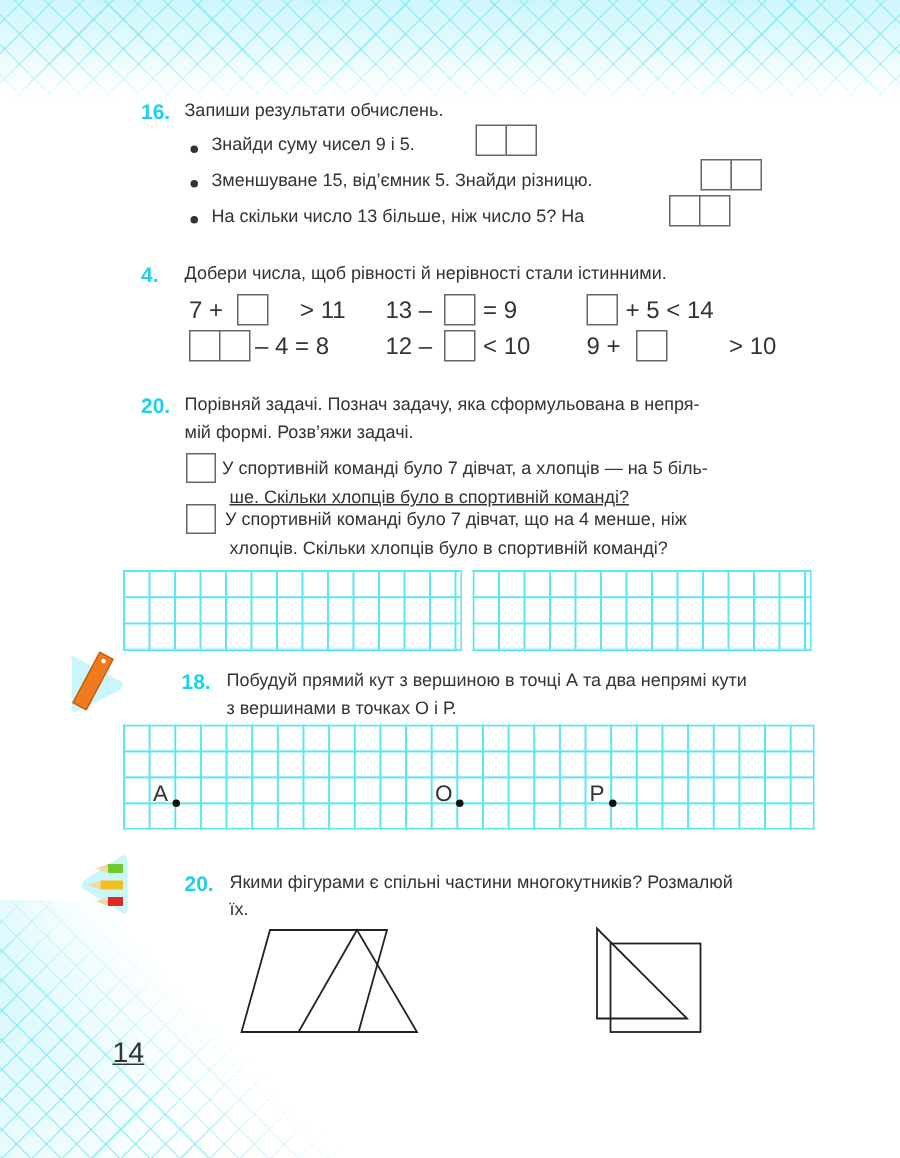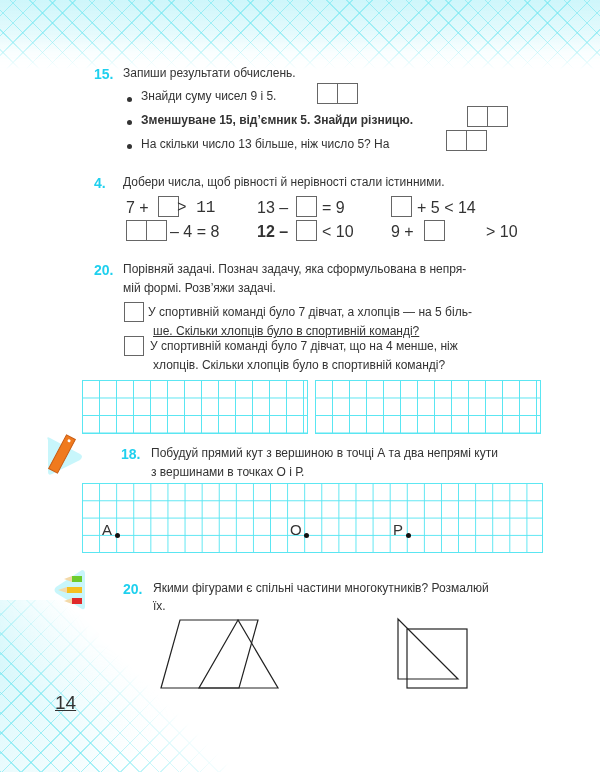--- a/index.html
+++ b/index.html
@@ -53,59 +53,59 @@
   .pt-label { position:absolute; font-size:15px; color:#333; }
   .page-num { position:absolute; font-size:19px; color:#333; }
 </style>
 </head>
 <body>
 
 <div class="bg-pattern bg-top"></div>
 <div class="bg-pattern bg-bottom"></div>
 
 <section>
-  <span class="num" style="left:94px; top:66px;">15.</span>
+  <span class="num" style="left:94px; top:66px;">16.</span>
   <span class="txt" style="left:123px; top:66px;">Запиши результати обчислень.</span>
 
   <span class="bullet" style="left:127px; top:97px;"></span>
   <span class="txt" style="left:141px; top:89px;">Знайди суму чисел 9 і 5.</span>
   <div class="box" style="left:317px; top:83px; width:21px; height:21px;"></div>
   <div class="box" style="left:337px; top:83px; width:21px; height:21px;"></div>
 
   <span class="bullet" style="left:127px; top:120px;"></span>
-  <span class="txt" style="left:141px; top:113px;font-weight:bold;">Зменшуване 15, від’ємник 5. Знайди різницю.</span>
+  <span class="txt" style="left:141px; top:113px;">Зменшуване 15, від’ємник 5. Знайди різницю.</span>
   <div class="box" style="left:467px; top:106px; width:21px; height:21px;"></div>
   <div class="box" style="left:487px; top:106px; width:21px; height:21px;"></div>
 
   <span class="bullet" style="left:127px; top:144px;"></span>
   <span class="txt" style="left:141px; top:137px;">На скільки число 13 більше, ніж число 5? На</span>
   <div class="box" style="left:446px; top:130px; width:21px; height:21px;"></div>
   <div class="box" style="left:466px; top:130px; width:21px; height:21px;"></div>
 </section>
 
 <section>
   <span class="num" style="left:94px; top:175px;">4.</span>
   <span class="txt" style="left:123px; top:175px;">Добери числа, щоб рівності й нерівності стали істинними.</span>
 
   <span class="eq" style="left:126px; top:199px;">7 +</span>
   <div class="box" style="left:158px; top:196px; width:21px; height:21px;"></div>
-  <span class="eq" style="left:177px; top:199px;font-family:Liberation Mono, monospace;">&gt; 11</span>
+  <span class="eq" style="left:200px; top:199px;">&gt; 11</span>
 
   <span class="eq" style="left:257px; top:199px;">13 –</span>
   <div class="box" style="left:296px; top:196px; width:21px; height:21px;"></div>
   <span class="eq" style="left:322px; top:199px;">= 9</span>
 
   <div class="box" style="left:391px; top:196px; width:21px; height:21px;"></div>
   <span class="eq" style="left:417px; top:199px;">+ 5 &lt; 14</span>
 
   <div class="box" style="left:126px; top:220px; width:21px; height:21px;"></div>
   <div class="box" style="left:146px; top:220px; width:21px; height:21px;"></div>
   <span class="eq" style="left:170px; top:223px;">– 4 = 8</span>
 
-  <span class="eq" style="left:257px; top:223px;font-weight:bold;">12 –</span>
+  <span class="eq" style="left:257px; top:223px;">12 –</span>
   <div class="box" style="left:296px; top:220px; width:21px; height:21px;"></div>
   <span class="eq" style="left:322px; top:223px;">&lt; 10</span>
 
   <span class="eq" style="left:391px; top:223px;">9 +</span>
   <div class="box" style="left:424px; top:220px; width:21px; height:21px;"></div>
   <span class="eq" style="left:450px; top:223px;margin-left:36px;">&gt; 10</span>
 </section>
 
 <section>
   <span class="num" style="left:94px; top:262px;">20.</span>
@@ -167,13 +167,13 @@
       <polygon points="180,620 258,620 239,688 161,688"></polygon>
       <polygon points="238,620 199,688 278,688"></polygon>
     </g>
     <g fill="none" stroke="#222" stroke-width="1.2">
       <polygon points="398,619 398,679 458,679"></polygon>
       <rect x="407" y="629" width="60" height="59"></rect>
     </g>
   </svg>
 </section>
 
-<span class="page-num" style="left:55px; top:692px;text-decoration:underline;">14</span>
+<span class="page-num" style="left:75px; top:692px;text-decoration:underline;">14</span>
 
 </body></html>

